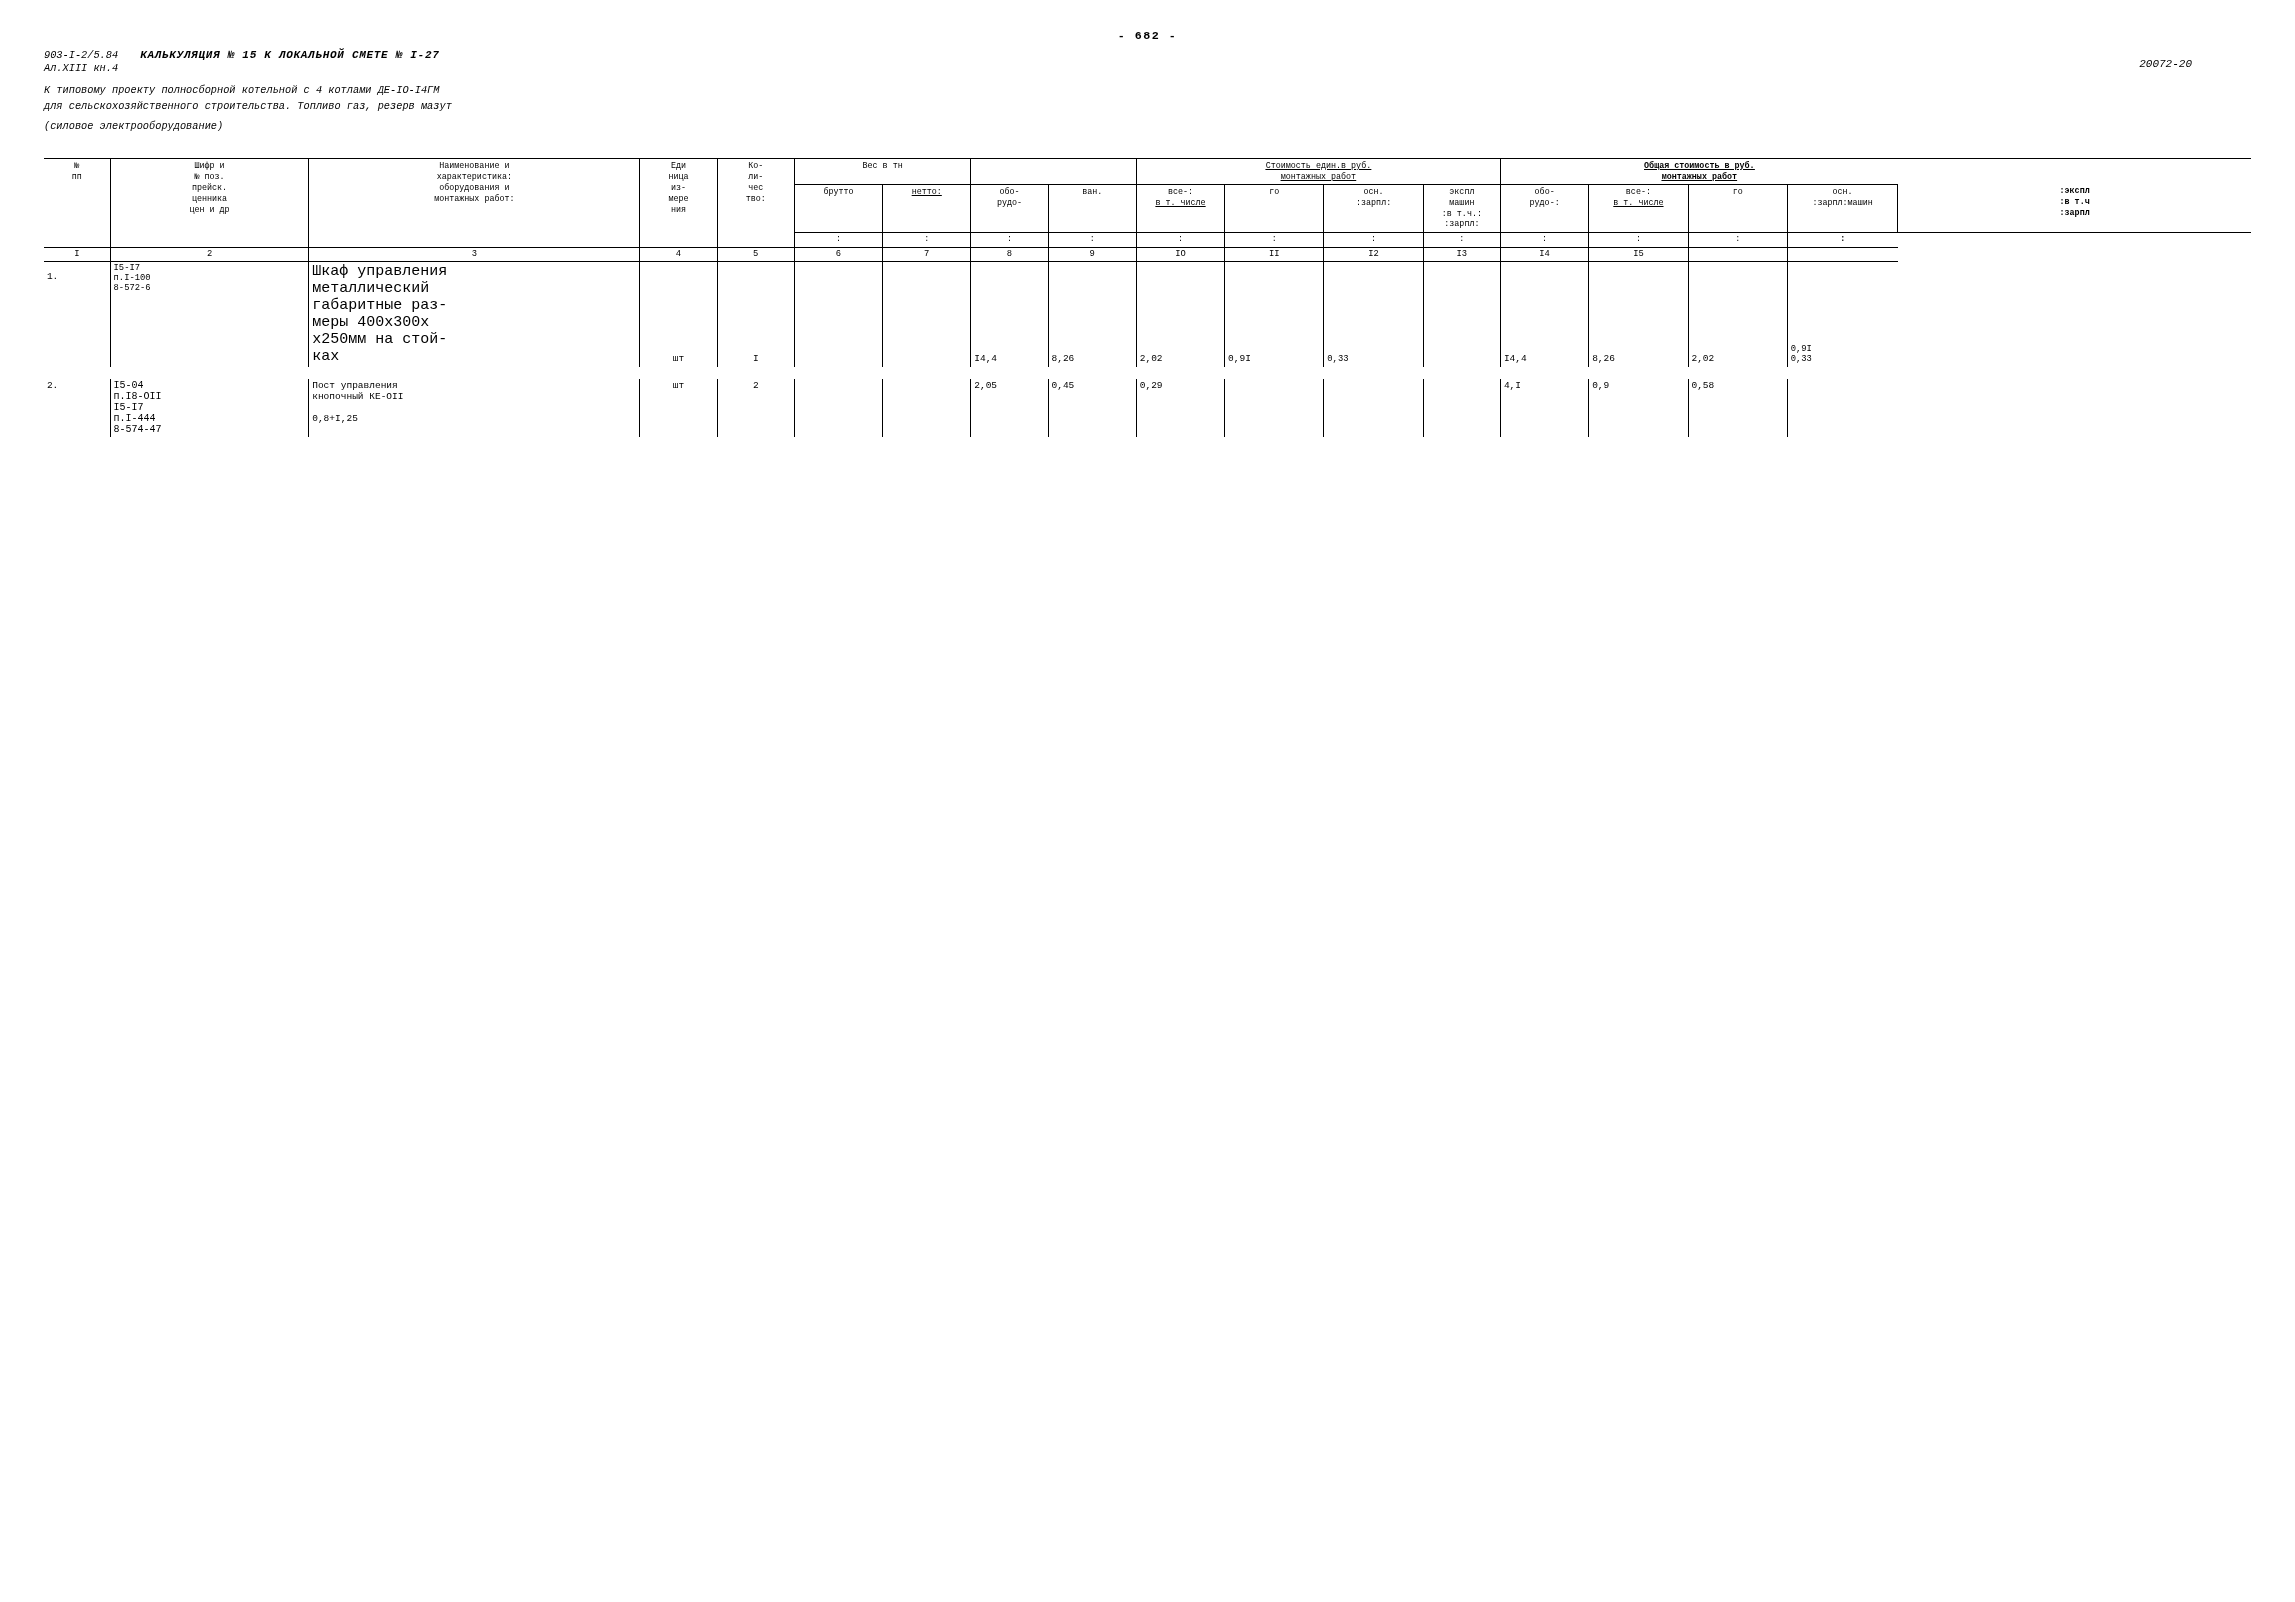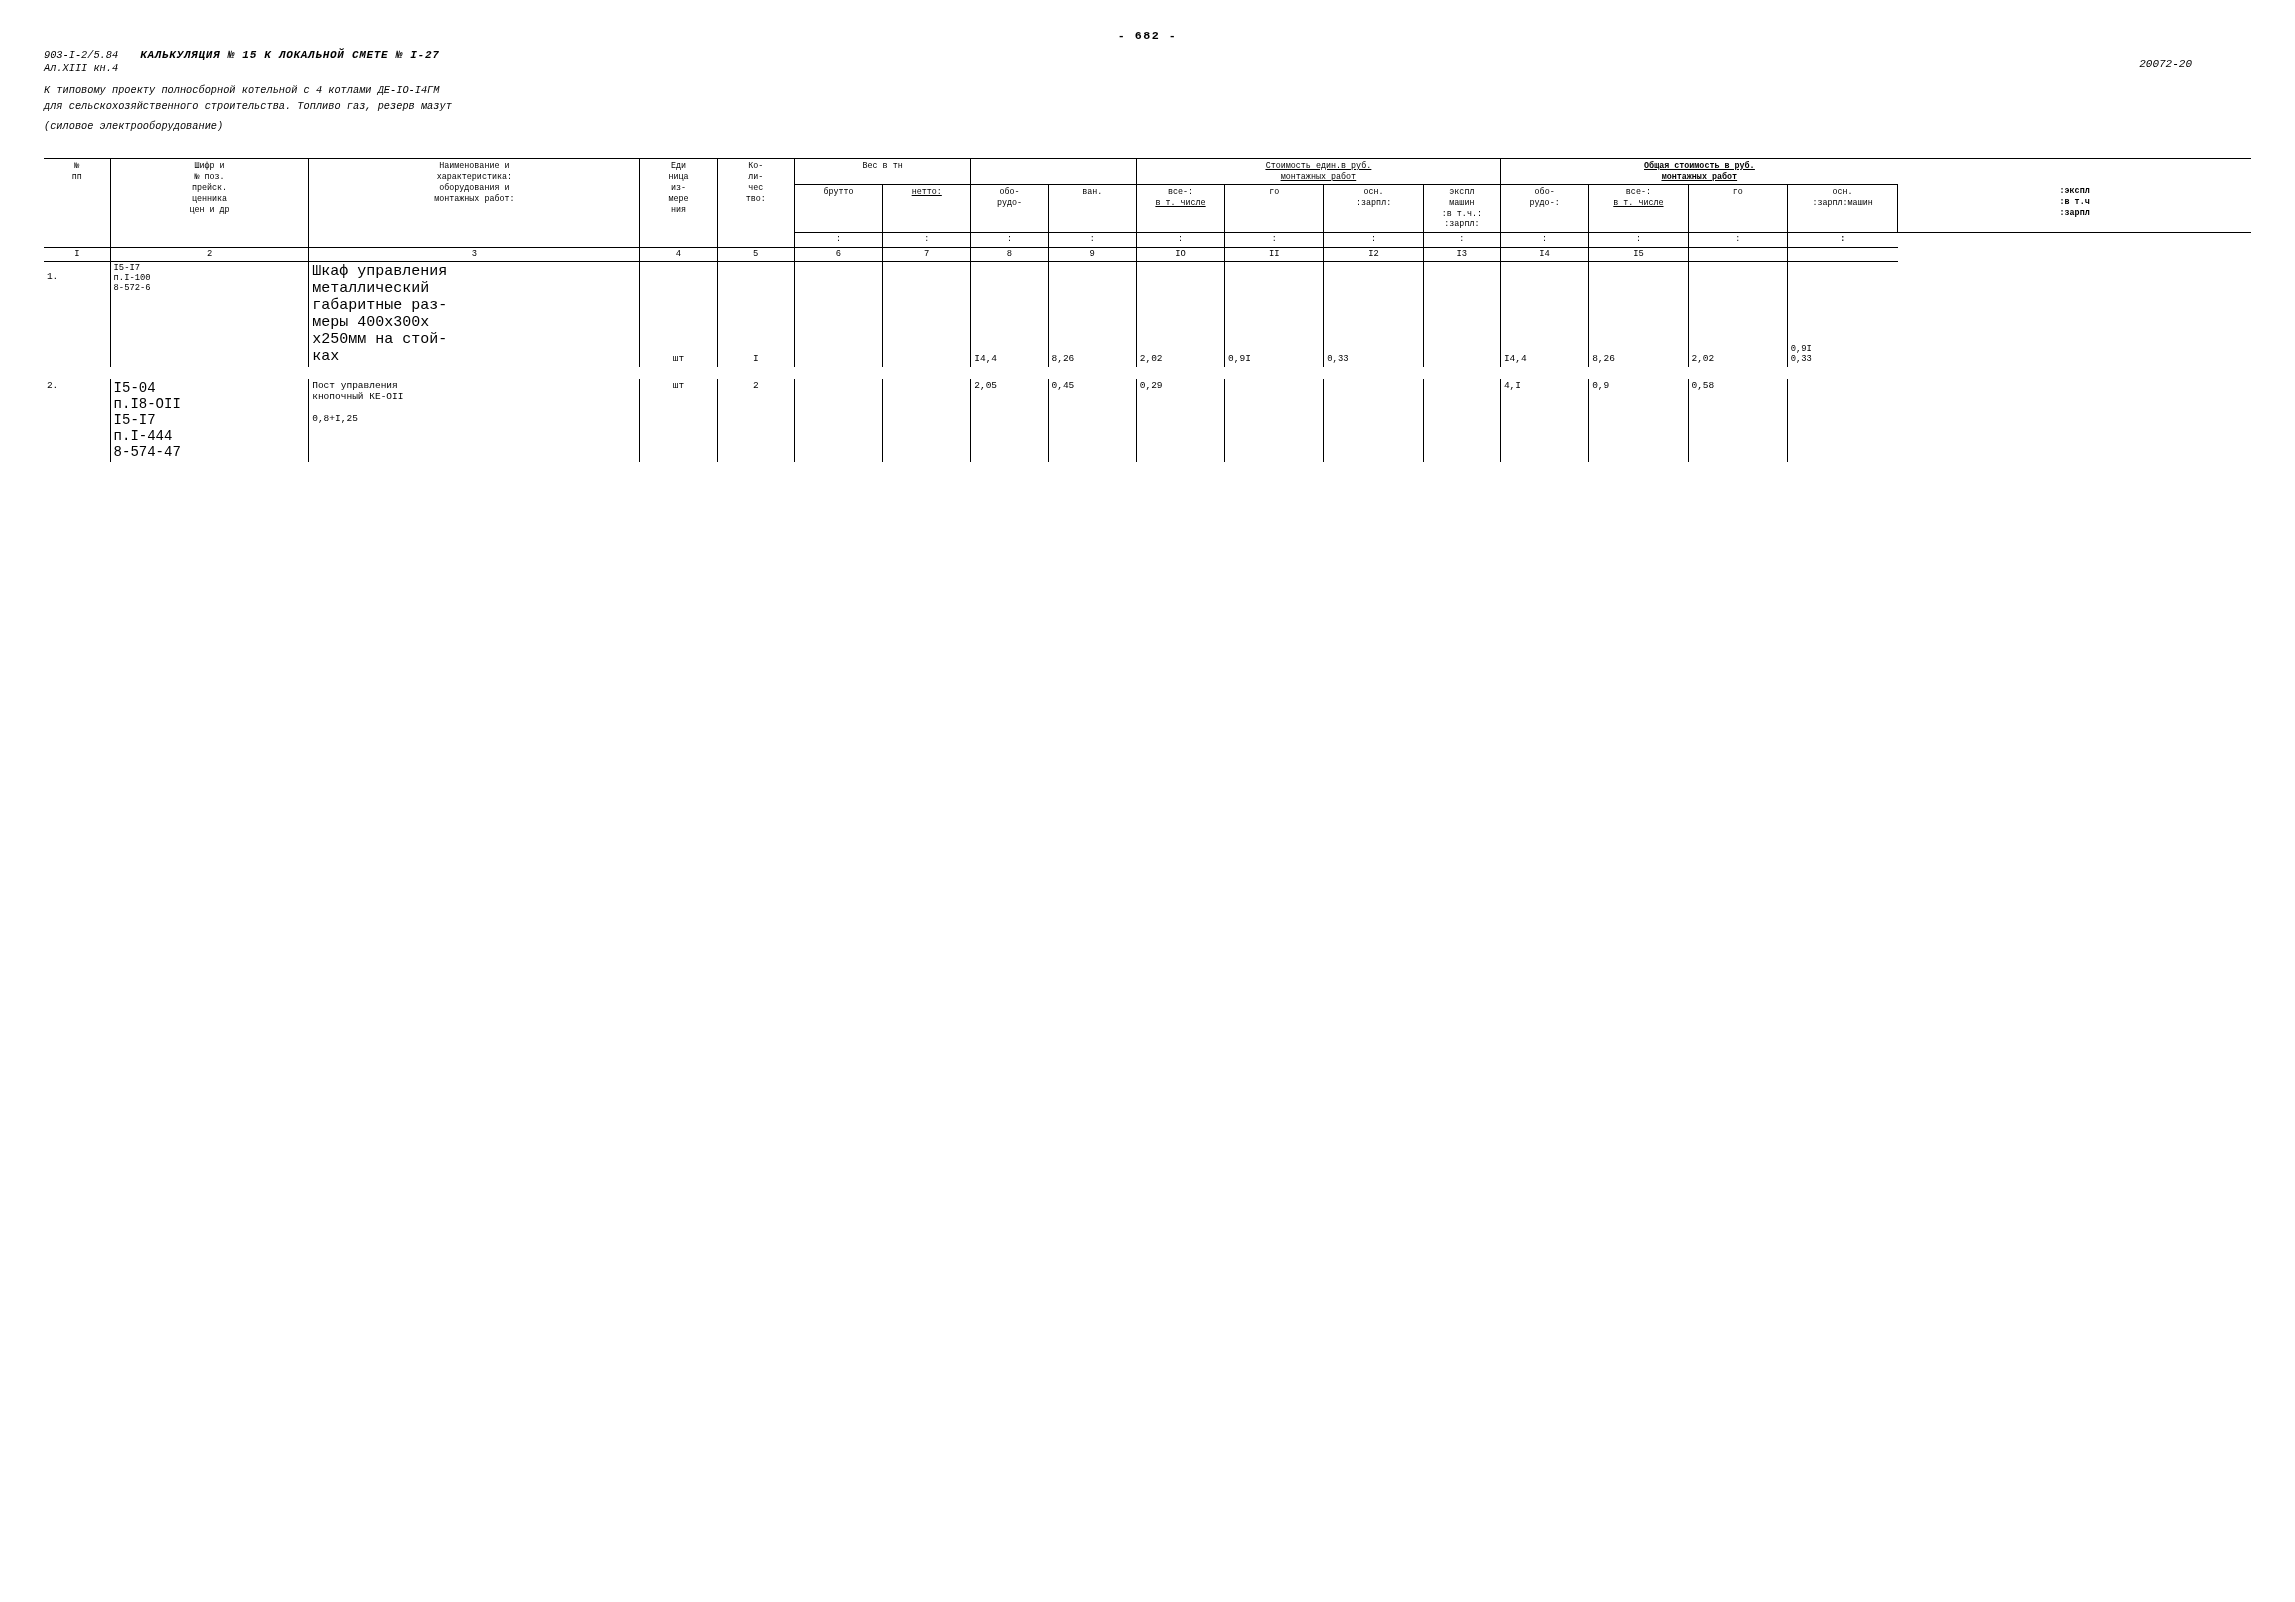--- a/index.html
+++ b/index.html
@@ -242,21 +242,21 @@
         <td style="vertical-align:bottom;padding-bottom:2.9px;">2,02</td>
         <td style="vertical-align:bottom;padding-bottom:2.9px;font-size:8.8px;">0,9I<br>0,33</td>
       </tr>
 
       <tr class="sep-row">
         <td colspan="17" style="padding:5.9px 0;"></td>
       </tr>
 
       <tr class="data-row">
         <td>2.</td>
-        <td style="font-size:14px;">I5-04<br>п.I8-OII<br>I5-I7<br>п.I-444<br>8-574-47</td>
+        <td style="font-size:10px;">I5-04<br>п.I8-OII<br>I5-I7<br>п.I-444<br>8-574-47</td>
         <td style="font-size:9.5px;">Пост управления<br>кнопочный КЕ-OII<br><br>0,8+I,25</td>
         <td class="center" style="vertical-align:top;padding-top:1.5px;">шт</td>
         <td class="center" style="vertical-align:top;padding-top:1.5px;">2</td>
         <td></td>
         <td></td>
         <td>2,05</td>
         <td>0,45</td>
         <td>0,29</td>
         <td></td>
         <td></td>

